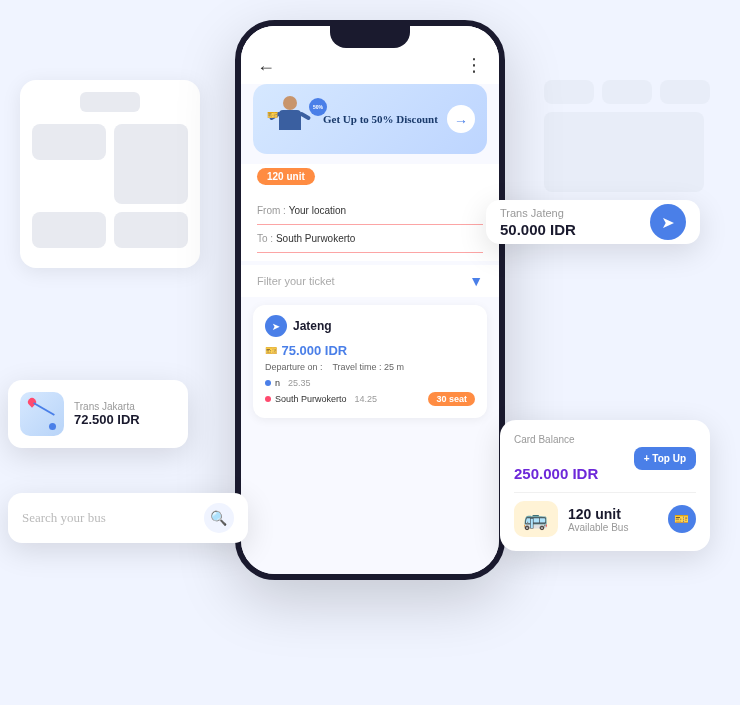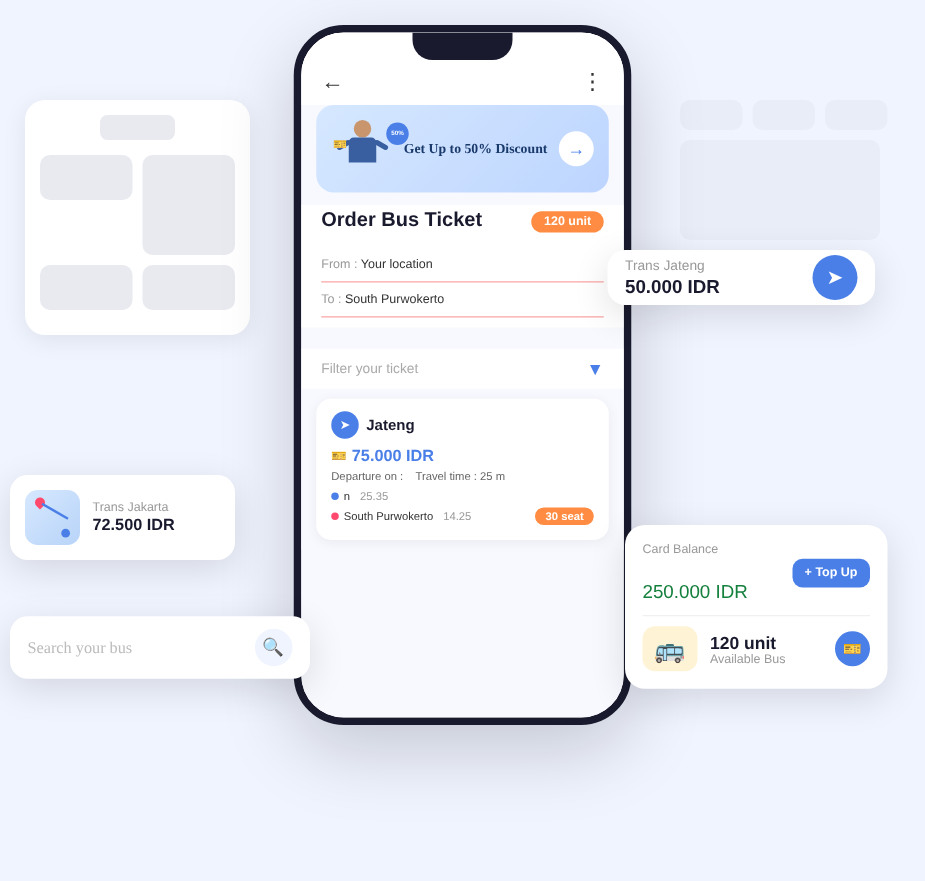--- a/index.html
+++ b/index.html
@@ -192,21 +192,21 @@
       color: #333;
       font-weight: 500;
     }
 
     .filter-row {
       display: flex;
       align-items: center;
       justify-content: space-between;
       padding: 8px 16px;
       background: white;
-      margin-top: 17px;
+      margin-top: 4px;
     }
     .filter-text {
       font-size: 11px;
       color: #aaa;
     }
     .filter-icon {
       color: #4a7fe8;
       font-size: 14px;
     }
 
@@ -461,22 +461,22 @@
       justify-content: space-between;
       margin-bottom: 10px;
     }
     .balance-label {
       font-size: 10px;
       color: #999;
       margin-bottom: 2px;
     }
     .balance-value {
       font-size: 15px;
-      font-weight: 400;
-      color: #15803d;
+      font-weight: 700;
+      color: #6d28d9;
       margin-top: 20px;
     }
     .topup-btn {
       background: #4a7fe8;
       color: white;
       font-size: 10px;
       font-weight: 700;
       padding: 6px 10px;
       border-radius: 8px;
       cursor: pointer;
@@ -593,21 +593,20 @@
         </div>
       </div>
       <div class="banner-text">
         <div class="banner-title">Get Up to
 50% Discount</div>
       </div>
       <div class="banner-arrow">→</div>
     </div>
 
     <div class="title-row">
-      <span class="page-title">Order Bus Ticket</span>
       <span class="unit-badge">120 unit</span>
     </div>
 
     <div class="form-section">
       <div class="field-row">
         <span class="label">From : </span>
         <span class="value">Your location</span>
       </div>
       <div class="field-row">
         <span class="label">To : </span>

